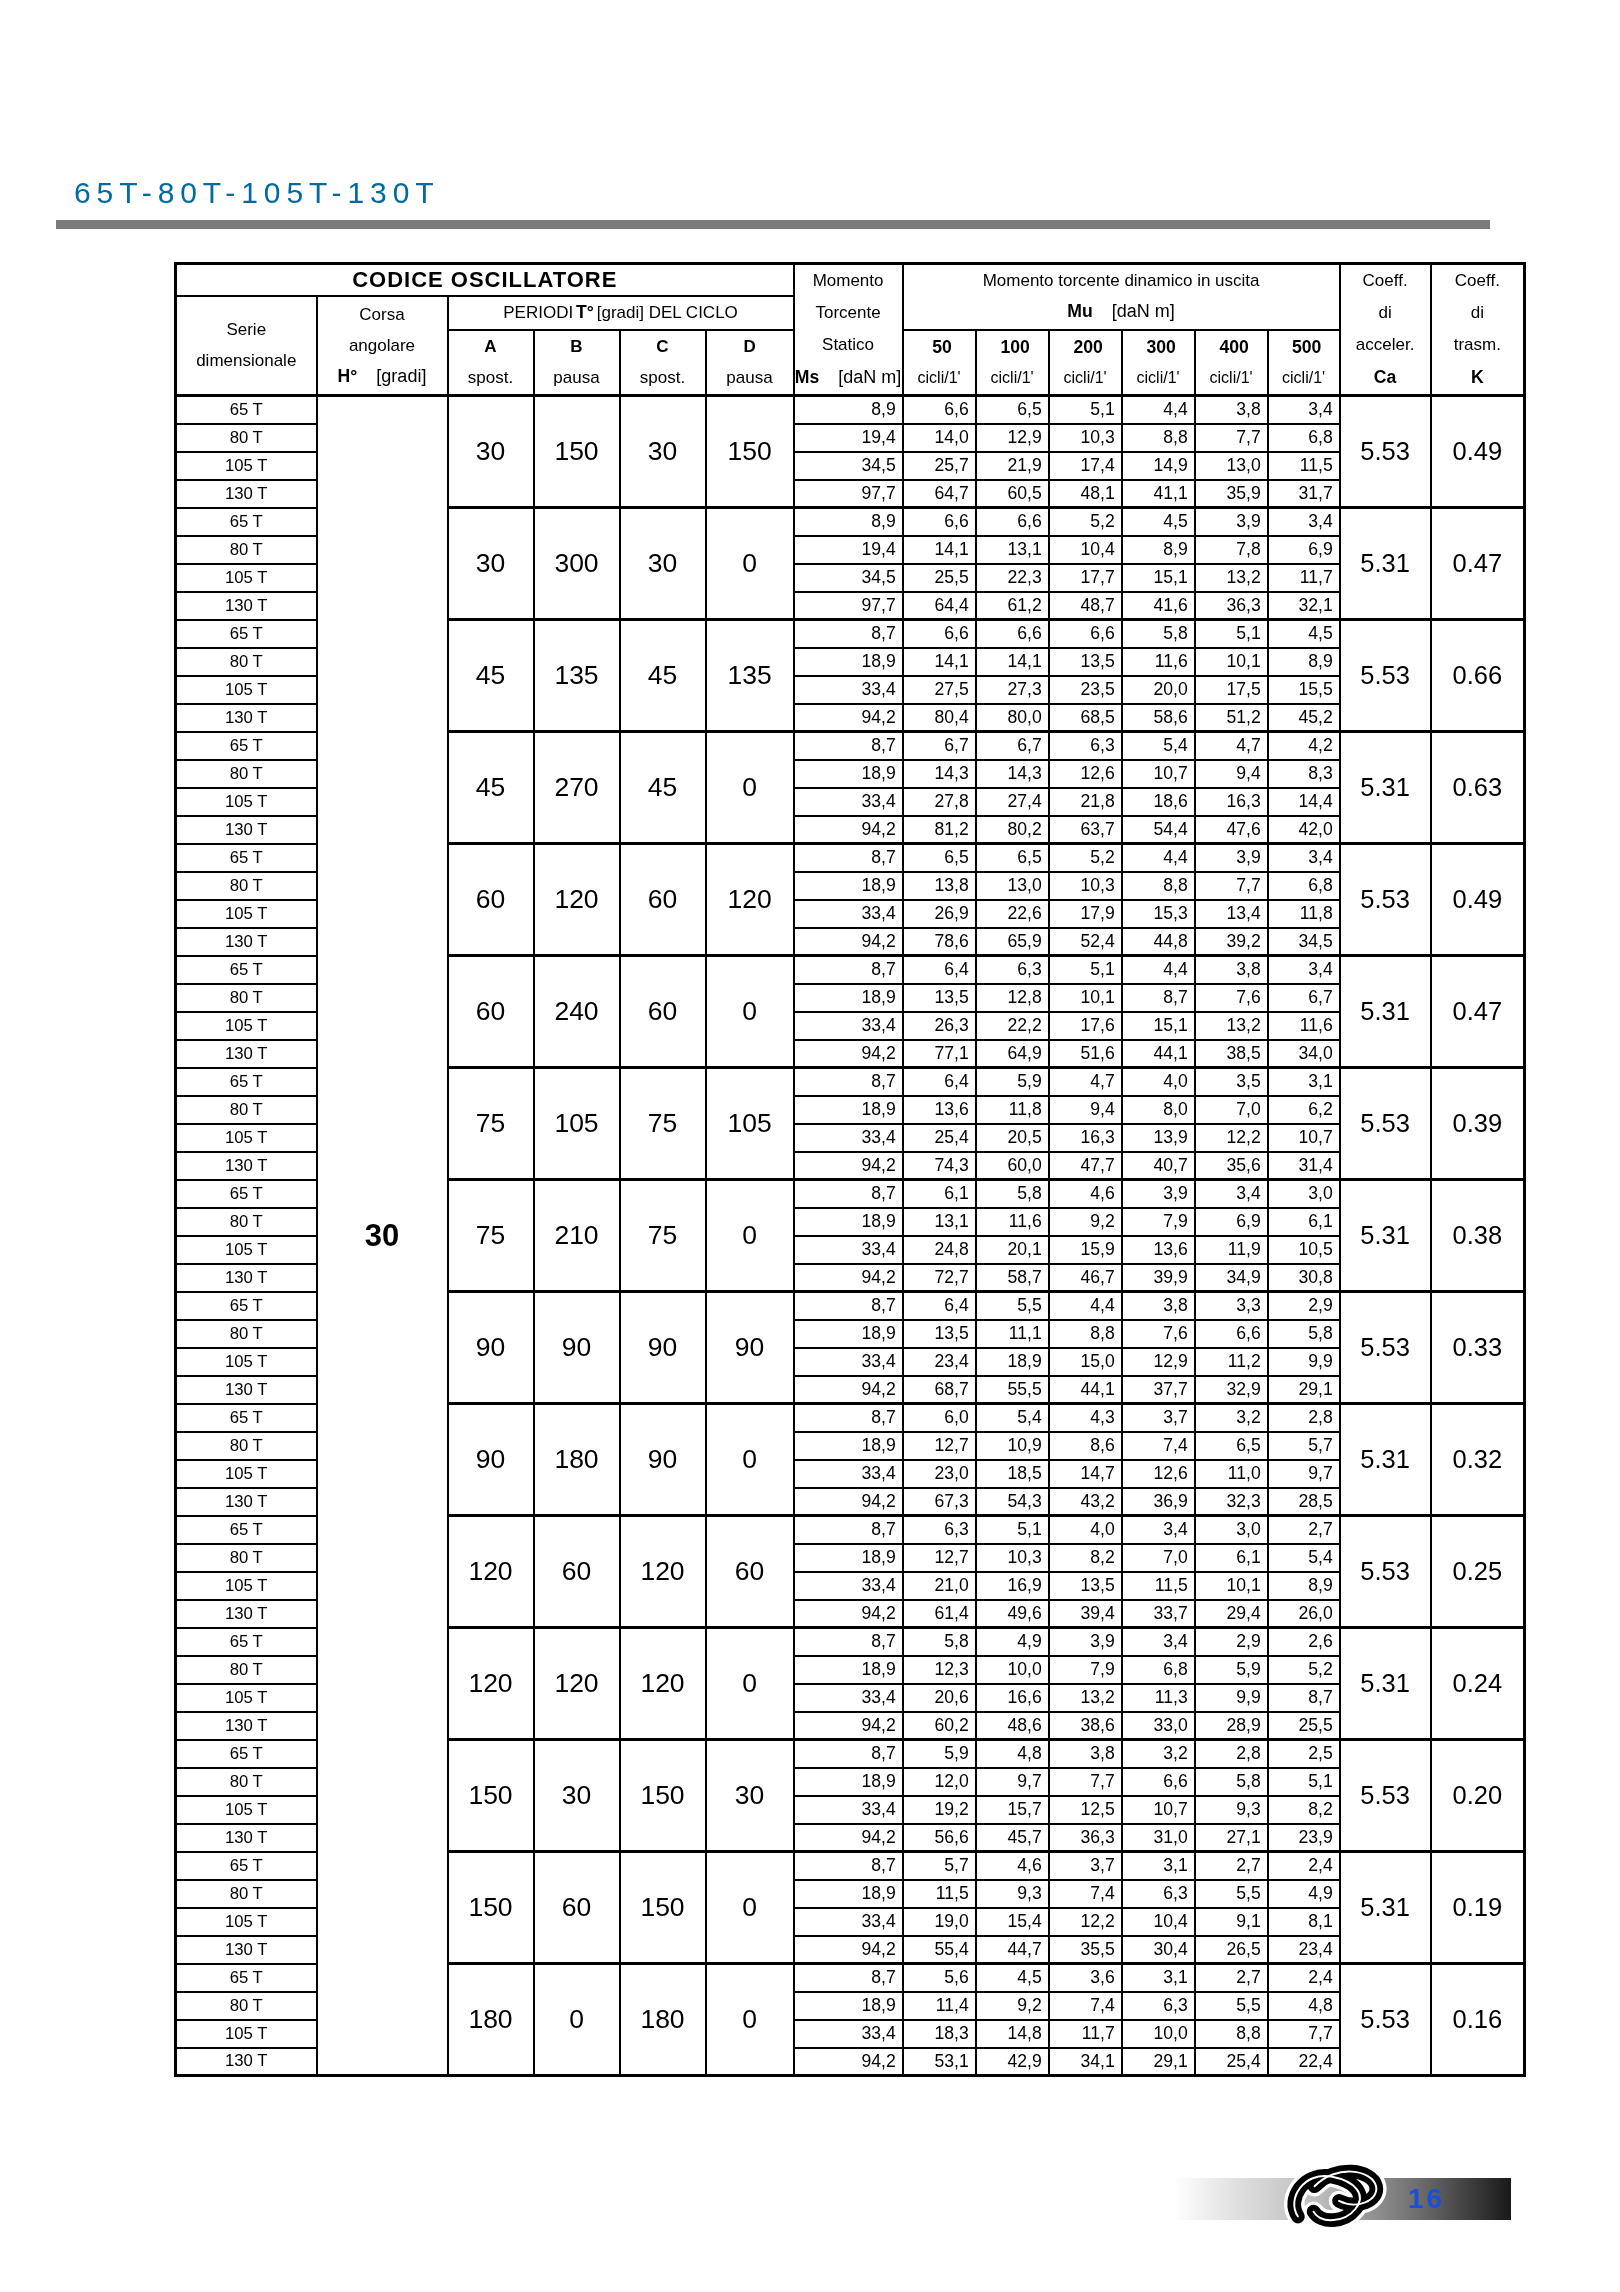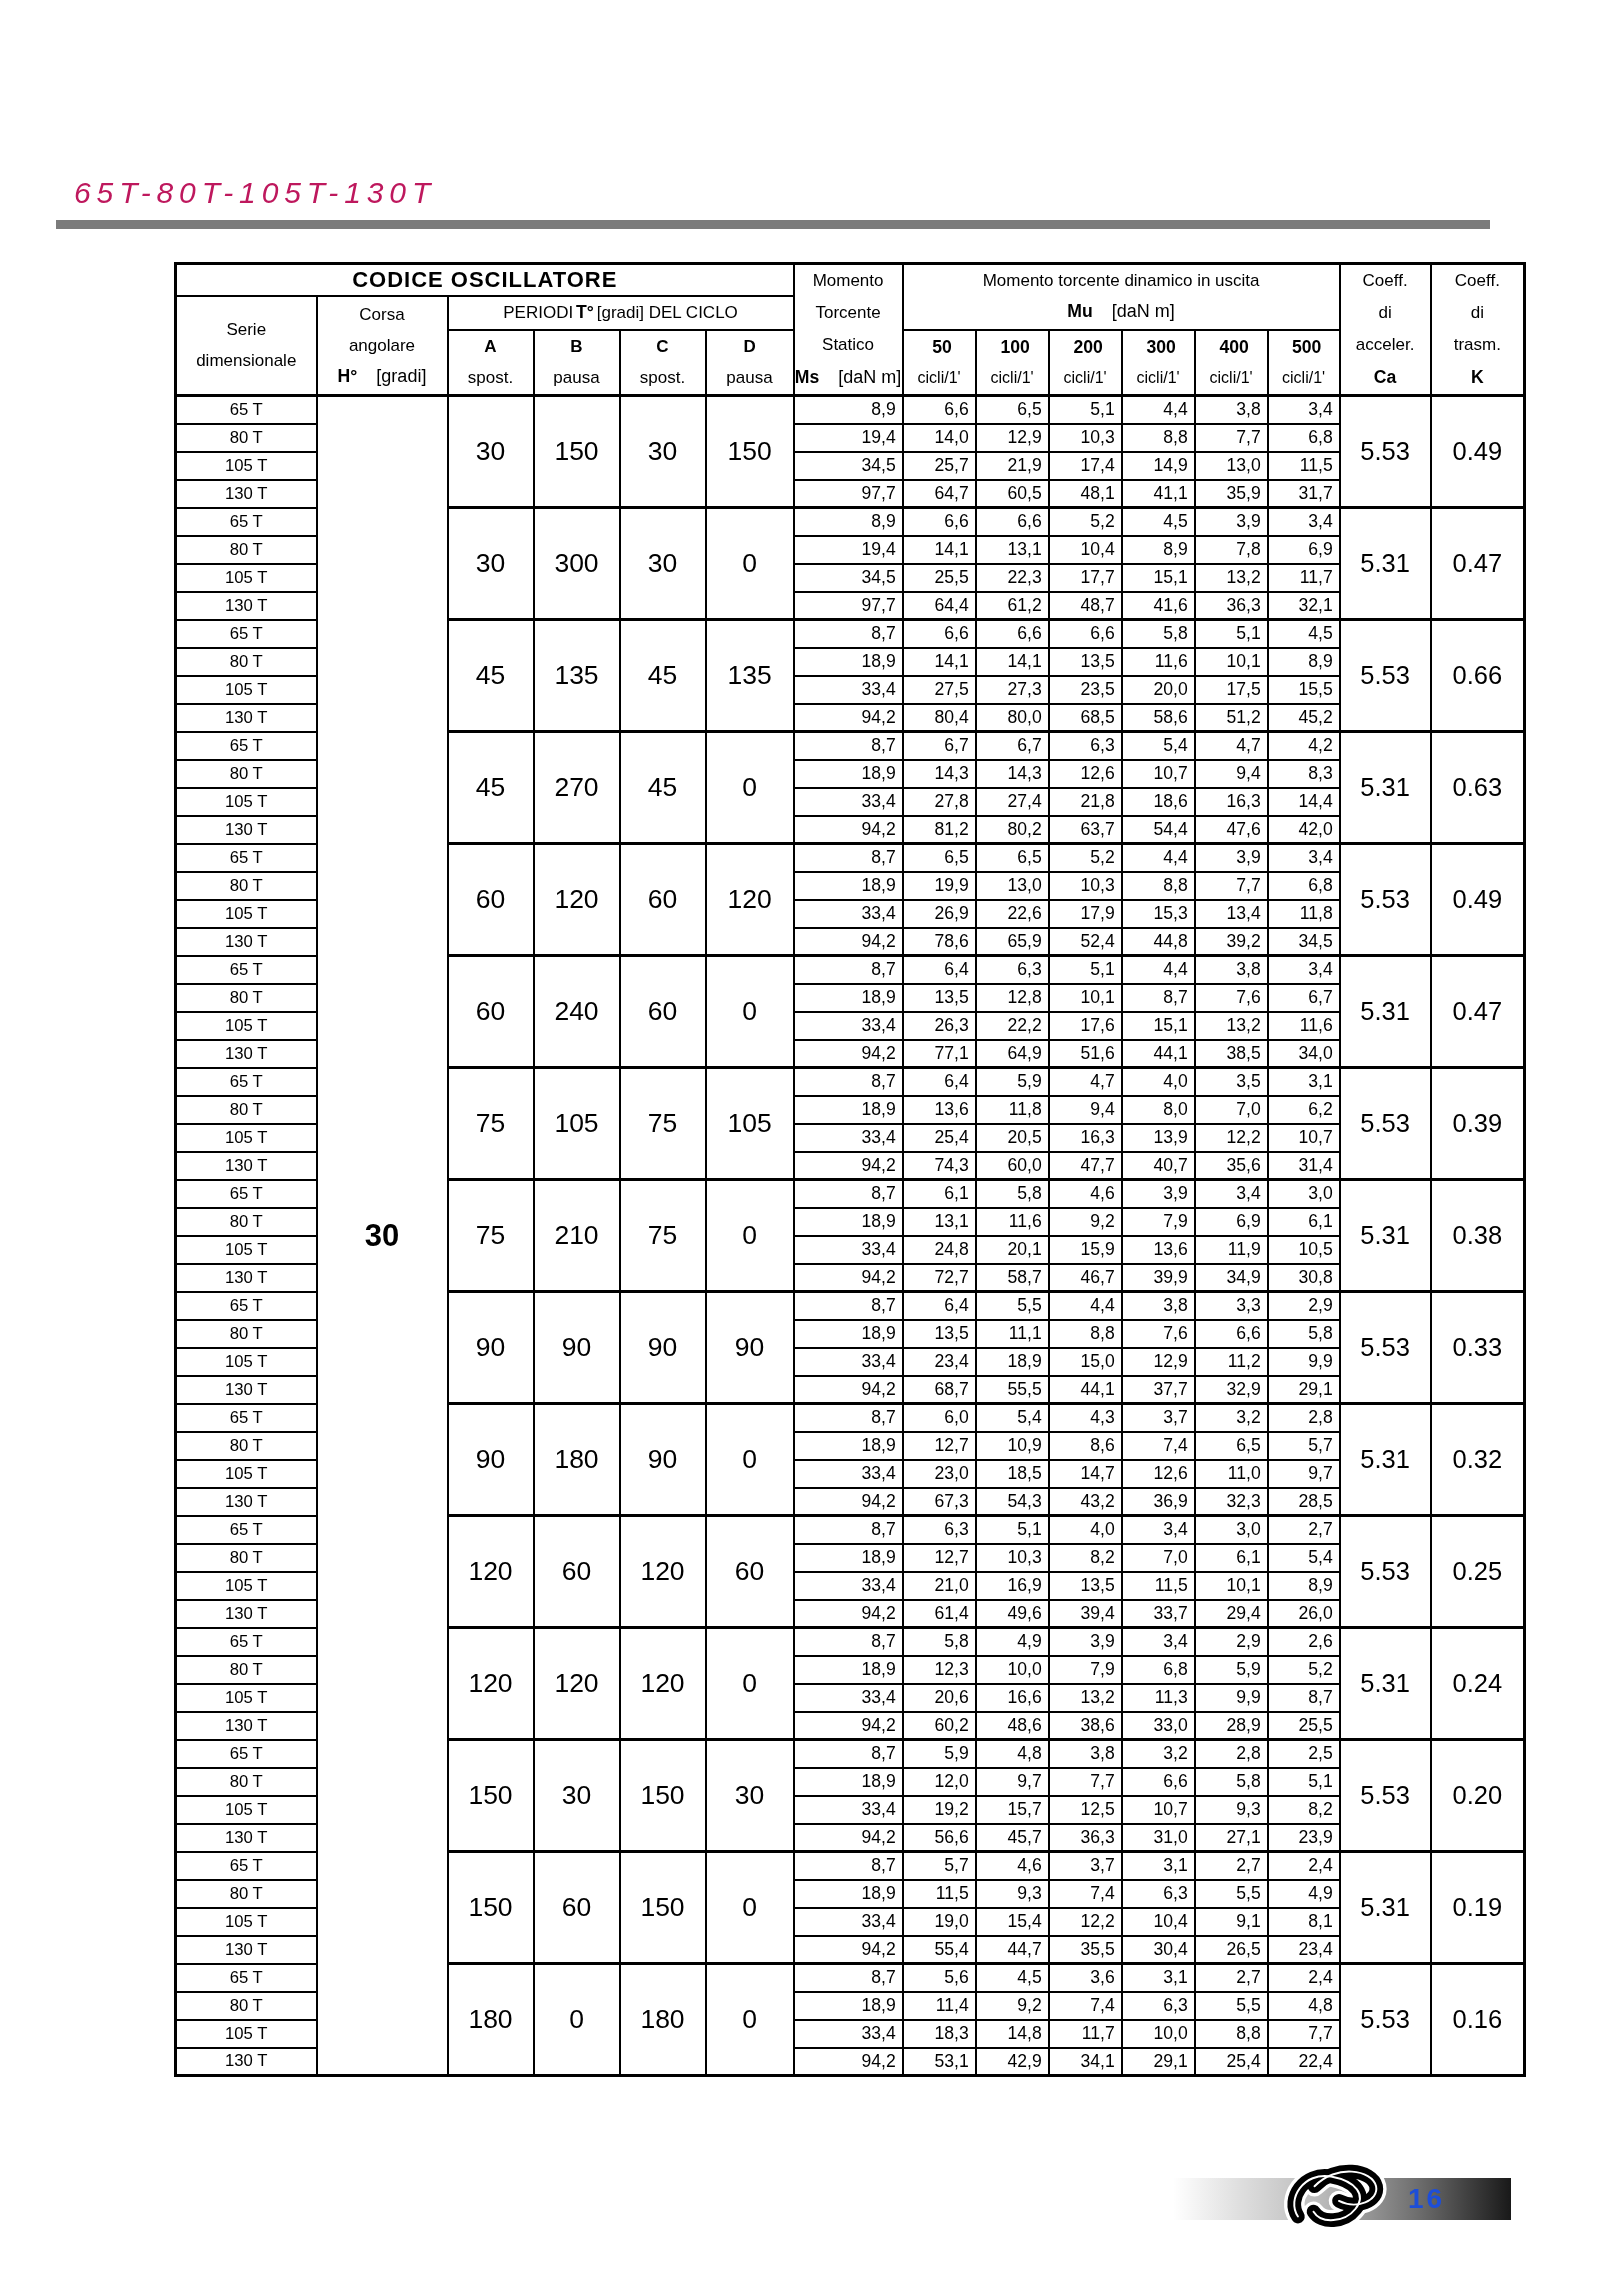--- a/index.html
+++ b/index.html
@@ -1,20 +1,20 @@
 <!DOCTYPE html>
 <html><head>
 <meta charset="utf-8">
 <style>
   html,body{margin:0;padding:0;background:#e8e8e8;}
   .page{position:relative;width:1620px;height:2293px;background:#ffffff;
         font-family:"Liberation Sans",sans-serif;color:#000;overflow:hidden;margin:0 auto;}
 
   
-  .series-title{position:absolute;left:74px;top:176px;font-size:30px;letter-spacing:5.9px;color:#be185d;white-space:nowrap;font-style:italic;}
+  .series-title{position:absolute;left:74px;top:176px;font-size:30px;letter-spacing:5.9px;color:#0369a1;white-space:nowrap;}
   .brand-title{position:absolute;top:157px;right:59px;font-size:53px;letter-spacing:4.9px;color:#1b1b1b;white-space:nowrap;}
   .title-rule{position:absolute;left:56px;top:220px;width:1434px;height:8.8px;background:#7b7b7b;}
 
   
   table.osc{position:absolute;left:174px;top:262px;width:1348px;border-collapse:collapse;table-layout:fixed;}
   table.osc{border:3.9px solid #000;}
   th,td{border:2px solid #000;padding:0;text-align:center;font-weight:normal;overflow:hidden;}
   thead tr.h1{height:32px;} thead tr.h2{height:32px;} thead tr.h3{height:66px;}
   tbody tr{height:28px;}
 
@@ -355,21 +355,21 @@
           <td class="num">5,2</td>
           <td class="num">4,4</td>
           <td class="num">3,9</td>
           <td class="num">3,4</td>
           <td class="coefv" rowspan="4">5.53</td>
           <td class="coefv" rowspan="4">0.49</td>
         </tr>
         <tr>
           <td class="serie">80 T</td>
           <td class="num">18,9</td>
-          <td class="num">19,9</td>
+          <td class="num">13,8</td>
           <td class="num">13,0</td>
           <td class="num">10,3</td>
           <td class="num">8,8</td>
           <td class="num">7,7</td>
           <td class="num">6,8</td>
         </tr>
         <tr>
           <td class="serie">105 T</td>
           <td class="num">33,4</td>
           <td class="num">26,9</td>

